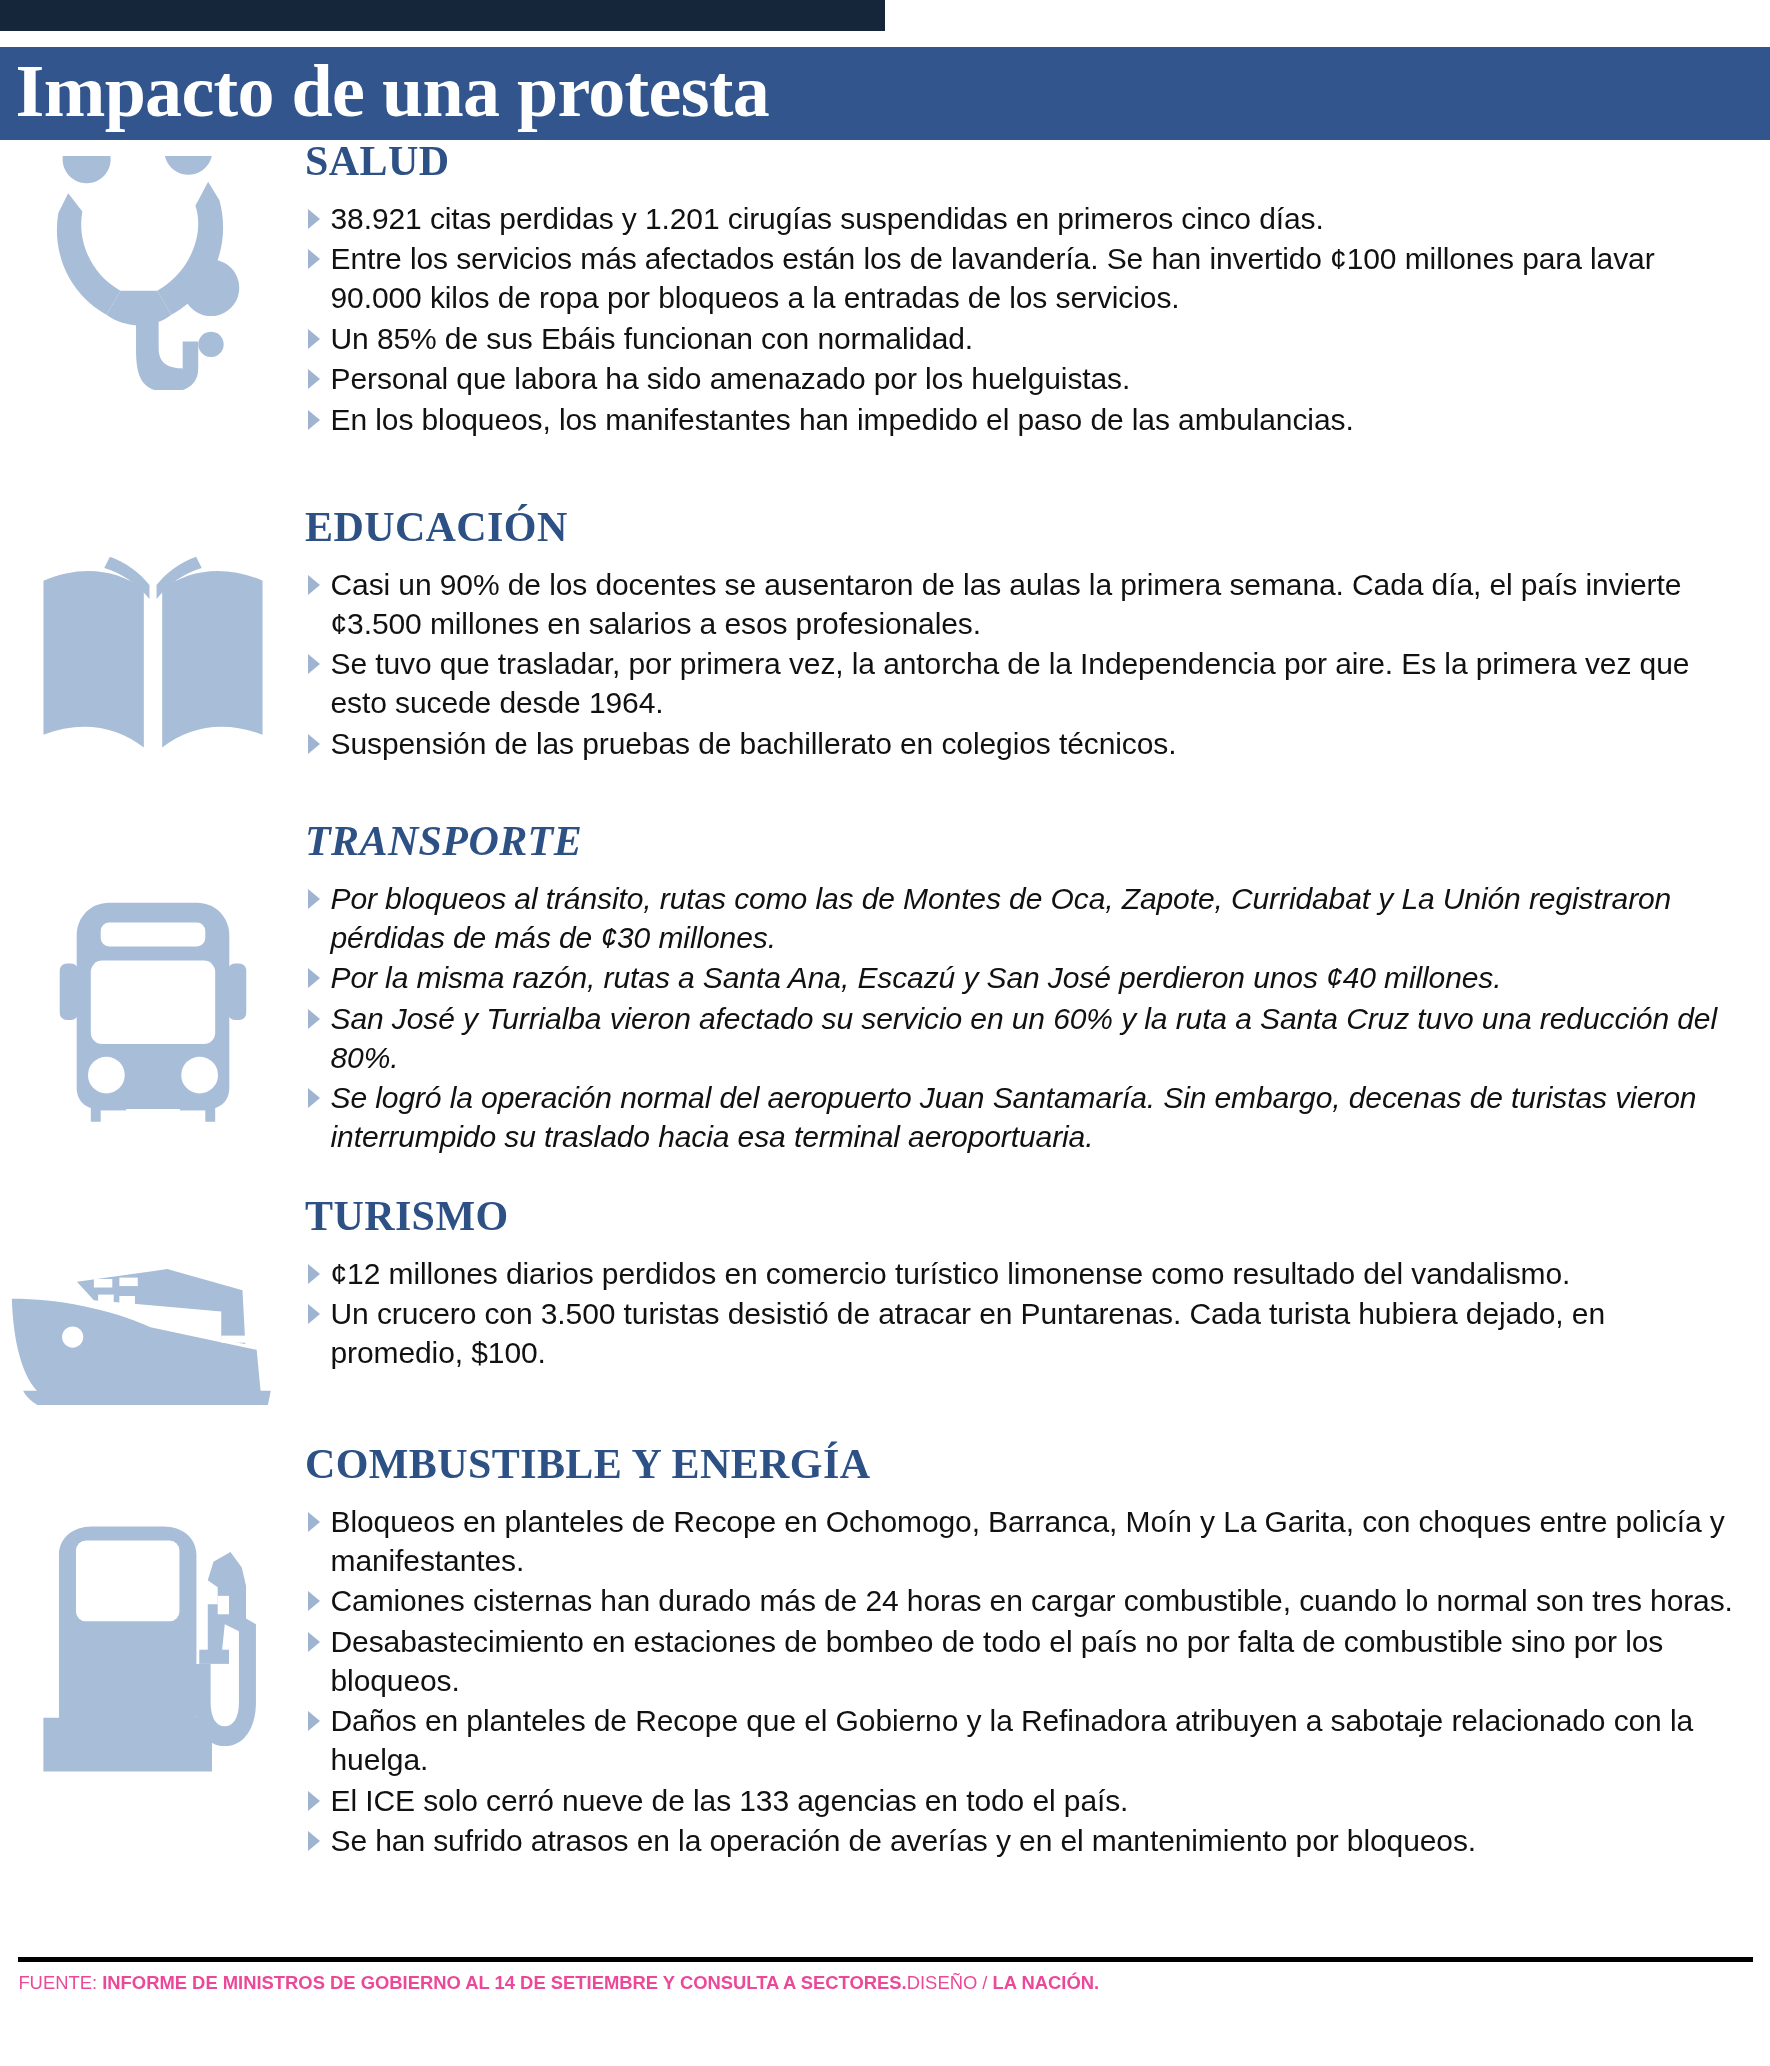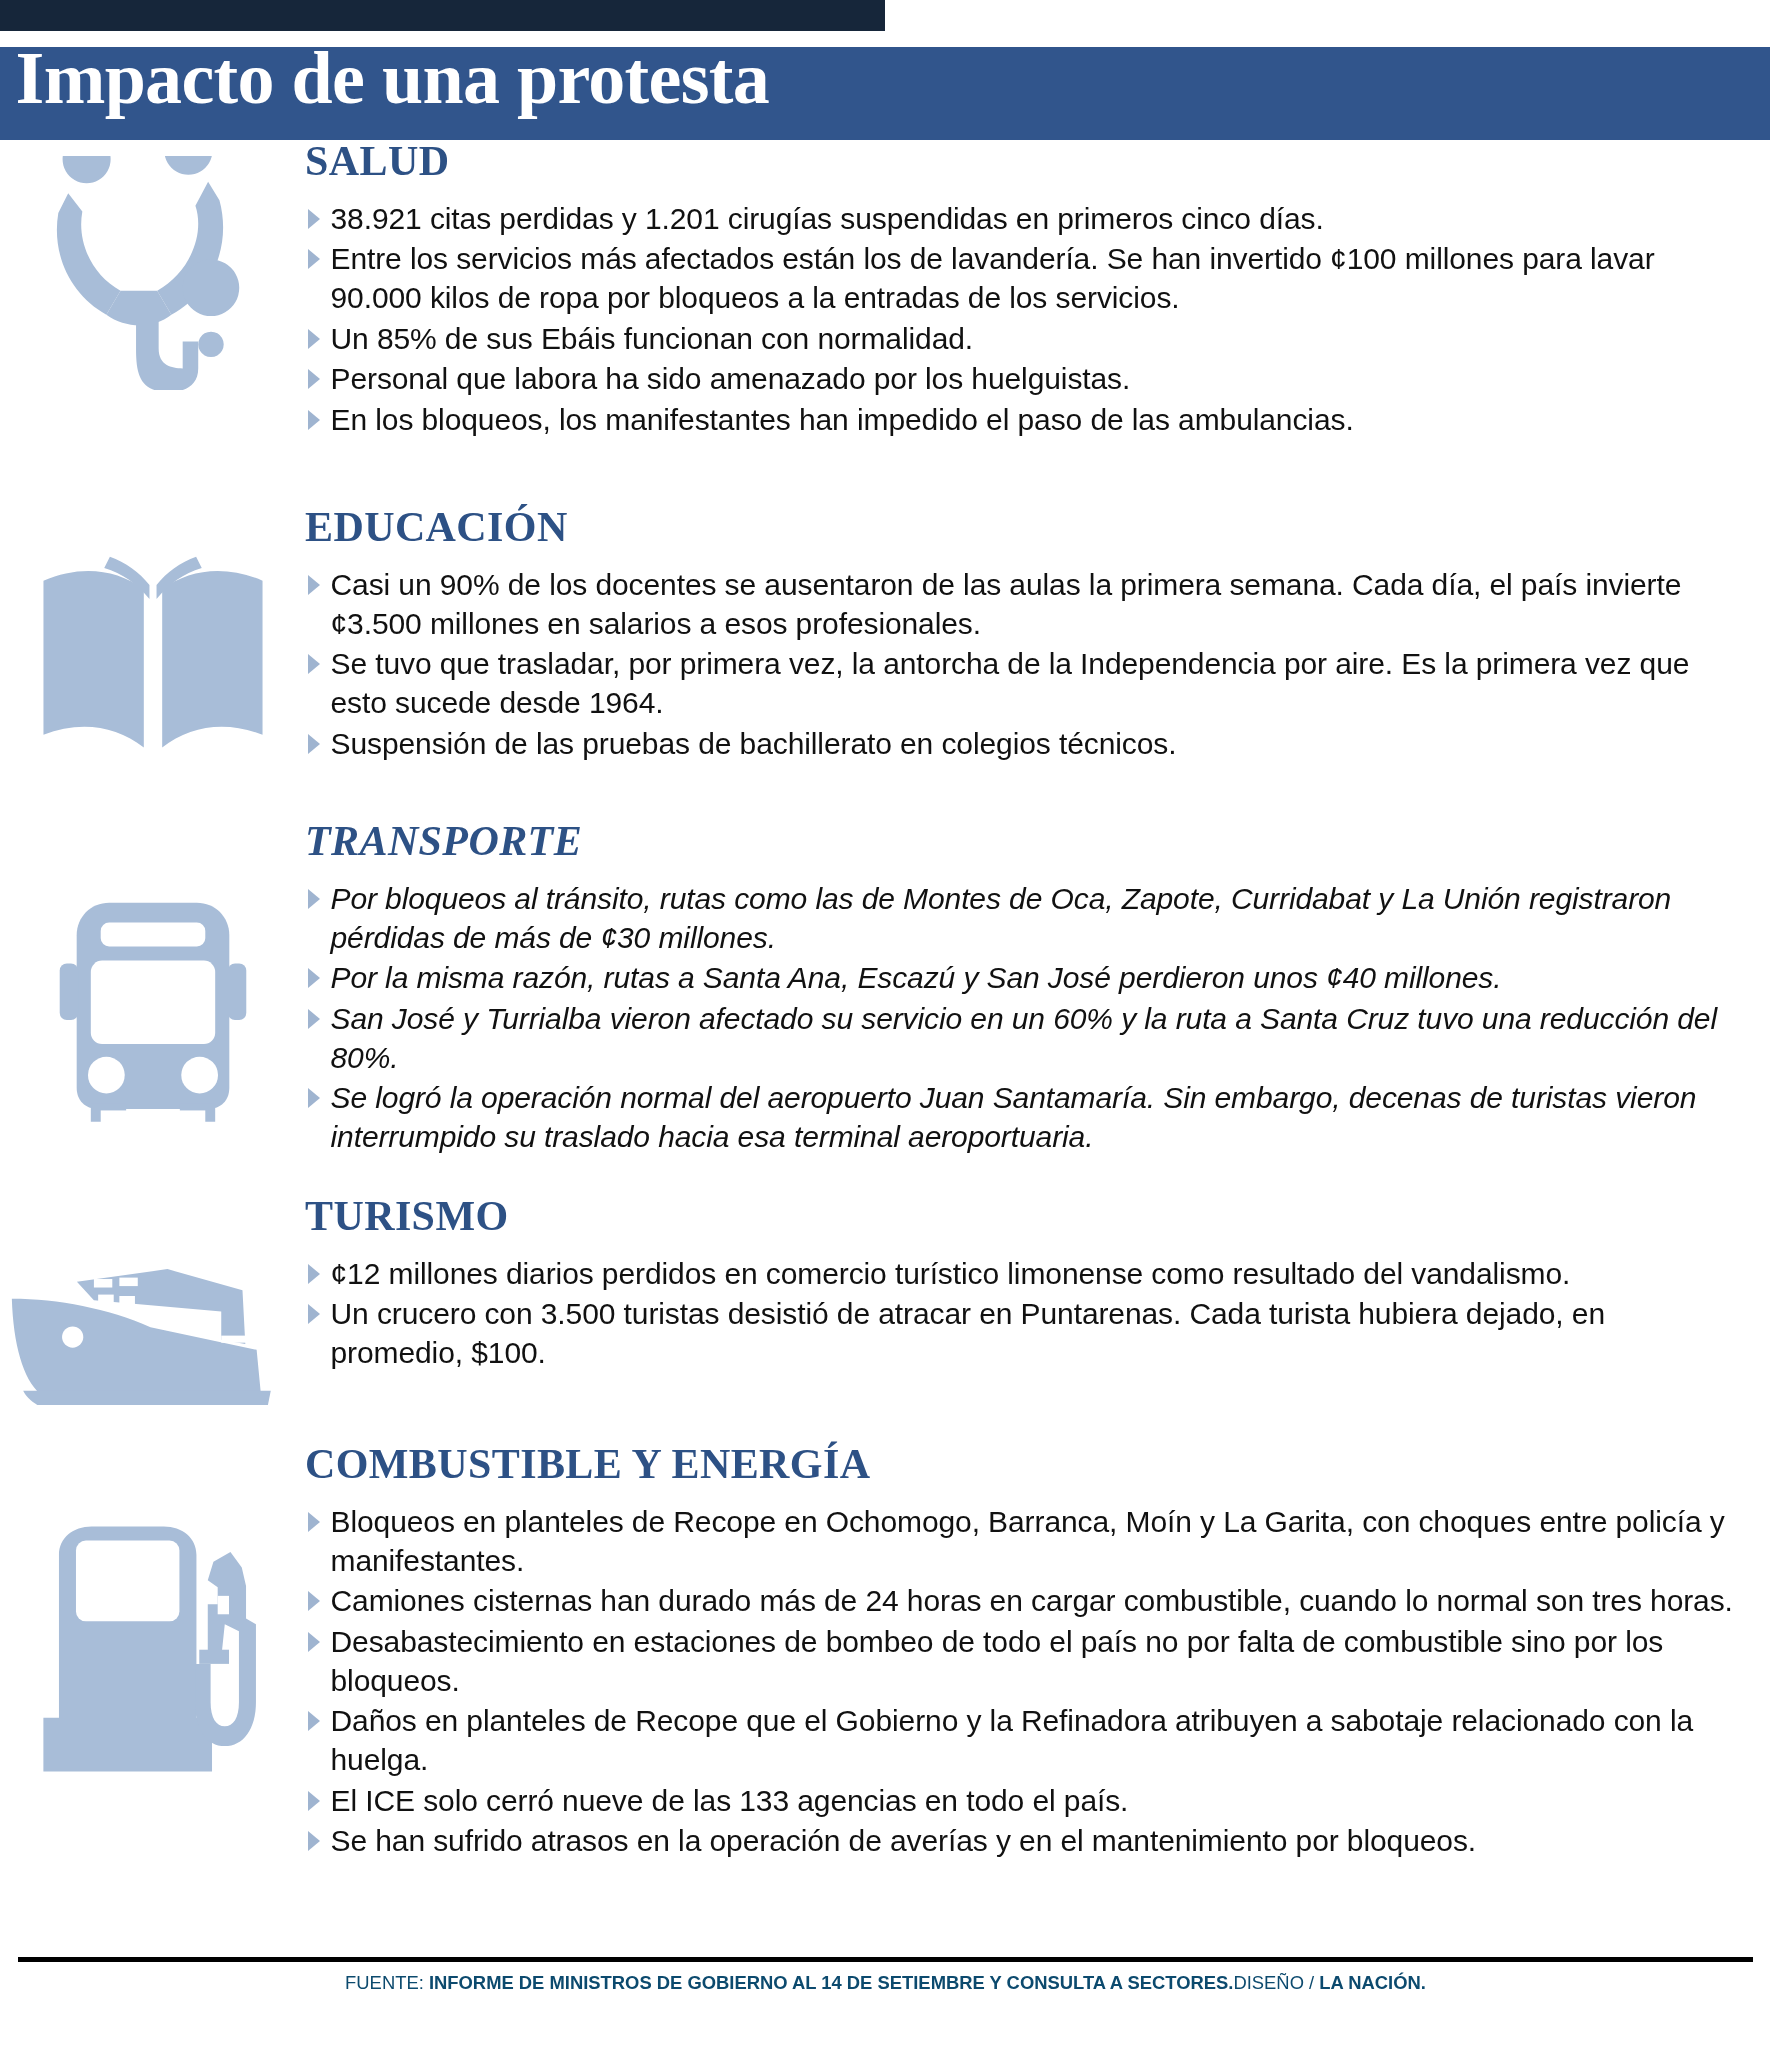--- a/index.html
+++ b/index.html
@@ -25,21 +25,21 @@
     height: 31px;
     background: #16263a;
   }
   .titlebar {
     position: absolute;
     left: 0; top: 47px;
     width: 1771px;
     height: 93px;
     background: #31558c;
     display: flex;
-    align-items: flex-start;
+    align-items: center;
   }
   .titlebar .title {
     font-family: "Liberation Serif", serif;
     font-weight: bold;
     font-size: 74px;
     line-height: 1;
     color: #ffffff;
     letter-spacing: -0.7px;
     padding-left: 15.6px;
     margin-top: -5.7px;
@@ -114,25 +114,25 @@
     height: 50px;
   }
   .footer .rule {
     width: 100%;
     height: 5px;
     background: #000000;
     margin-bottom: 10px;
   }
   .footer .row {
     display: flex;
-    justify-content: center;
+    justify-content: flex-start;
     align-items: baseline;
     font-size: 18.4px;
     letter-spacing: 0px;
-    color: #0c4a6e;
+    color: #ec4899;
   }
   .footer .src-label { font-weight: normal; }
   .footer .src-value { font-weight: bold; }
   .footer .credit-label { font-weight: normal; }
   .footer .credit-value { font-weight: bold; }
   .footer .left, .footer .right { white-space: nowrap; }
 </style>
 </head>
 <body>
 

